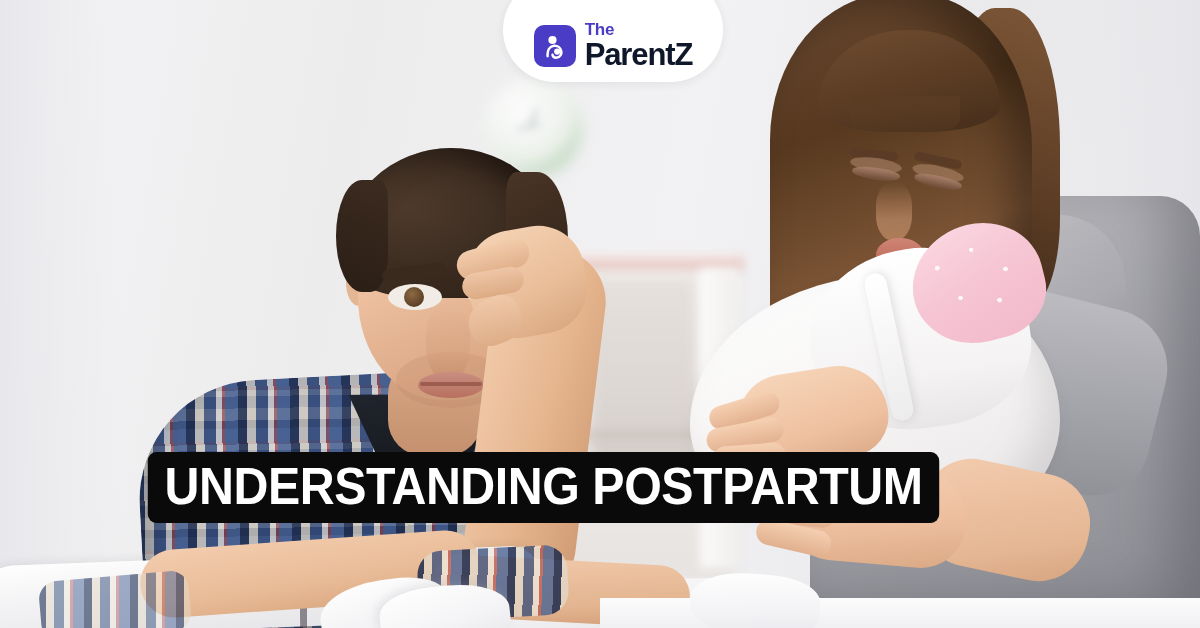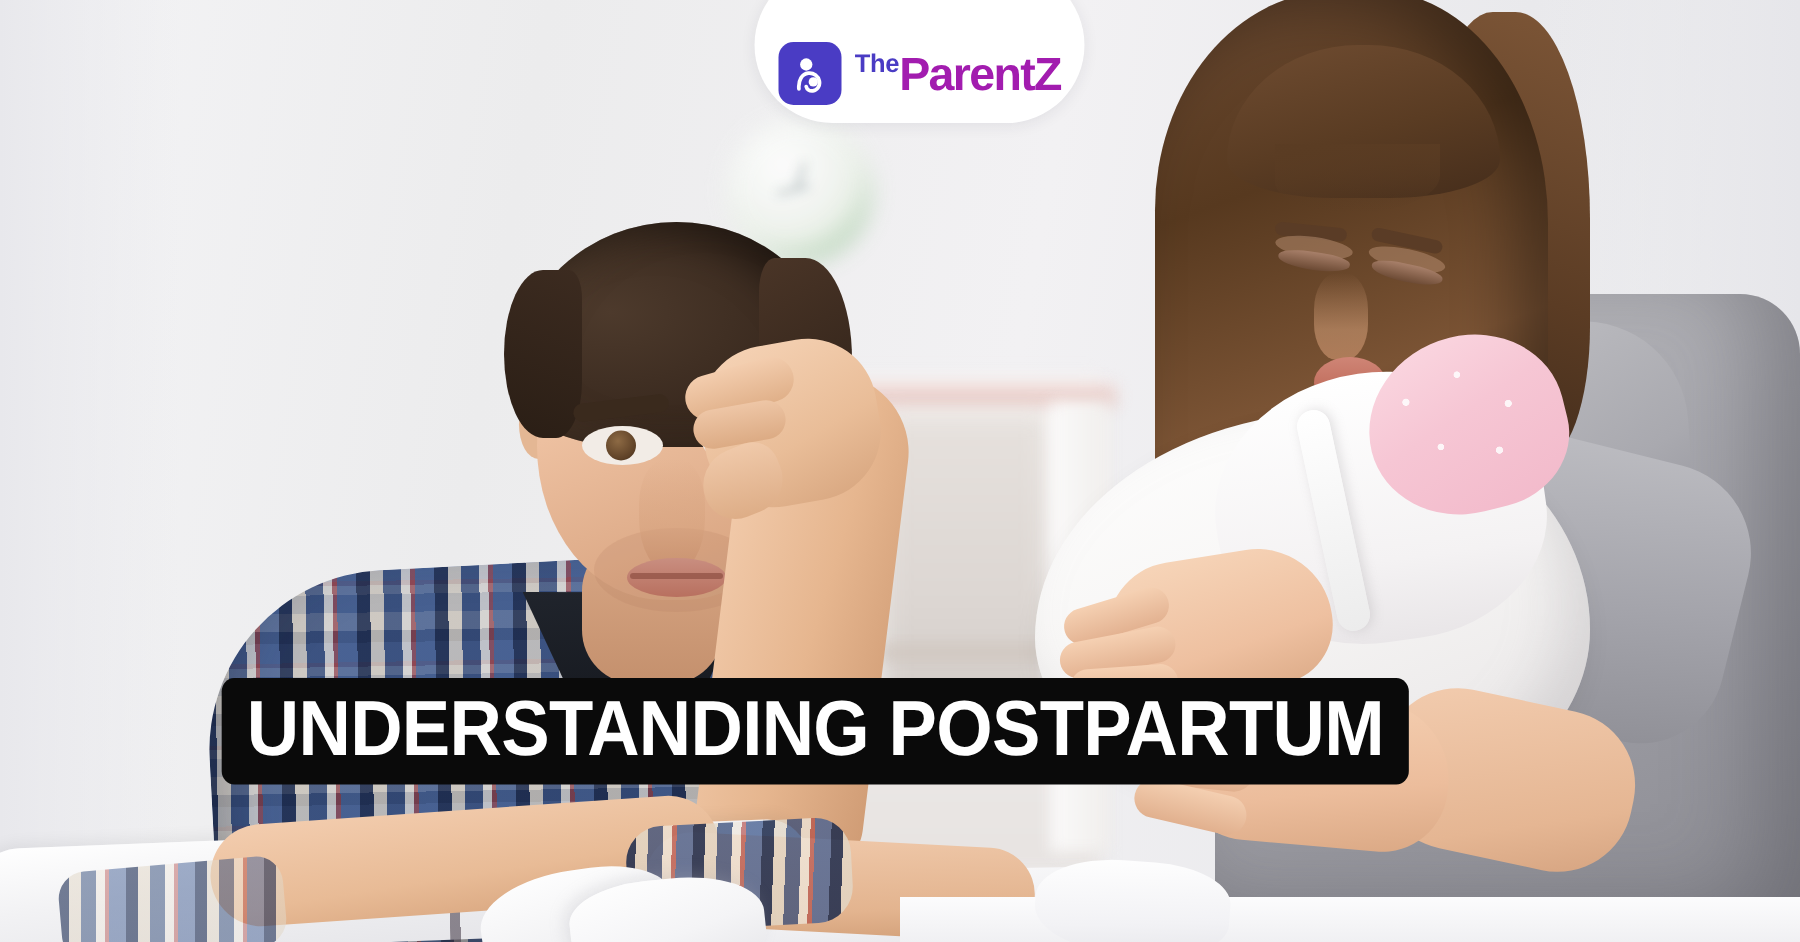--- a/index.html
+++ b/index.html
@@ -444,27 +444,27 @@
     box-shadow:0 2px 10px rgba(40,40,60,.08);
     z-index:30;
   }
   .logo-inner{display:flex;align-items:center;gap:9px;}
   .logo-mark{
     width:42px;height:42px;border-radius:10px;
     background:#4a3cc4;display:flex;align-items:center;justify-content:center;
     flex:none;
   }
   .logo-mark svg{display:block;}
-  .logo-words{display:flex;flex-direction:row;line-height:1;}
+  .logo-words{display:flex;flex-direction:column;line-height:1;}
   .logo-the{
     font-size:17px;font-weight:700;color:#4a3cc4;letter-spacing:-.2px;
     margin-bottom:1px;
   }
   .logo-name{
-    font-size:31px;font-weight:700;color:#a21caf;letter-spacing:-1.1px;
+    font-size:31px;font-weight:700;color:#0f172a;letter-spacing:-1.1px;
   }
 
   
   .headline{
     position:absolute;left:0;top:452px;width:1088px;
     z-index:20;text-align:center;
   }
   .hl-line{display:block;line-height:0;}
   .hl-line span{
     display:inline-block;

